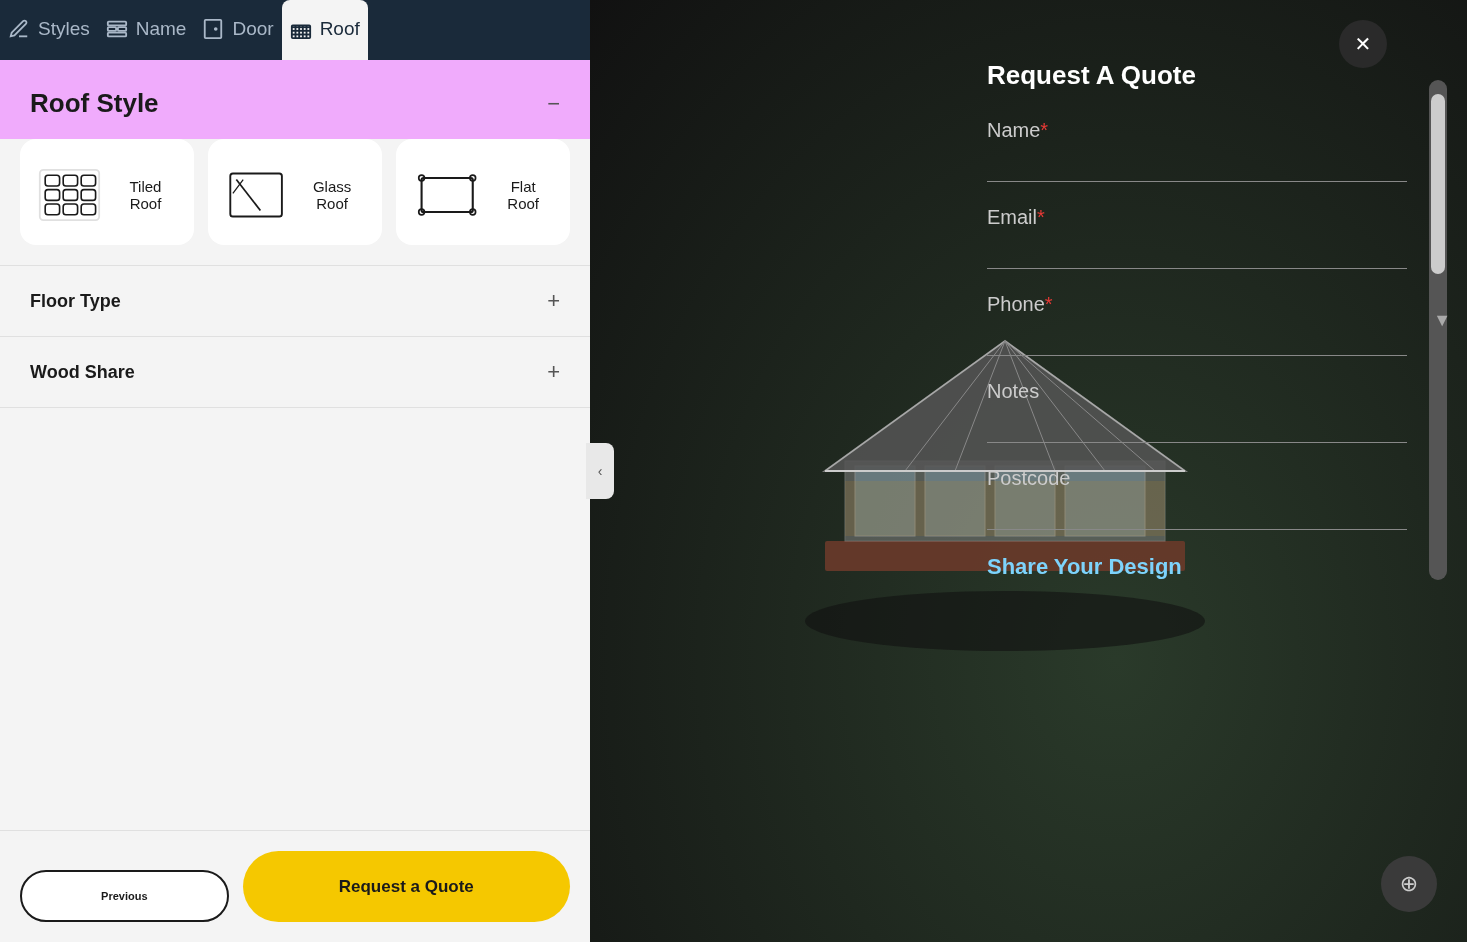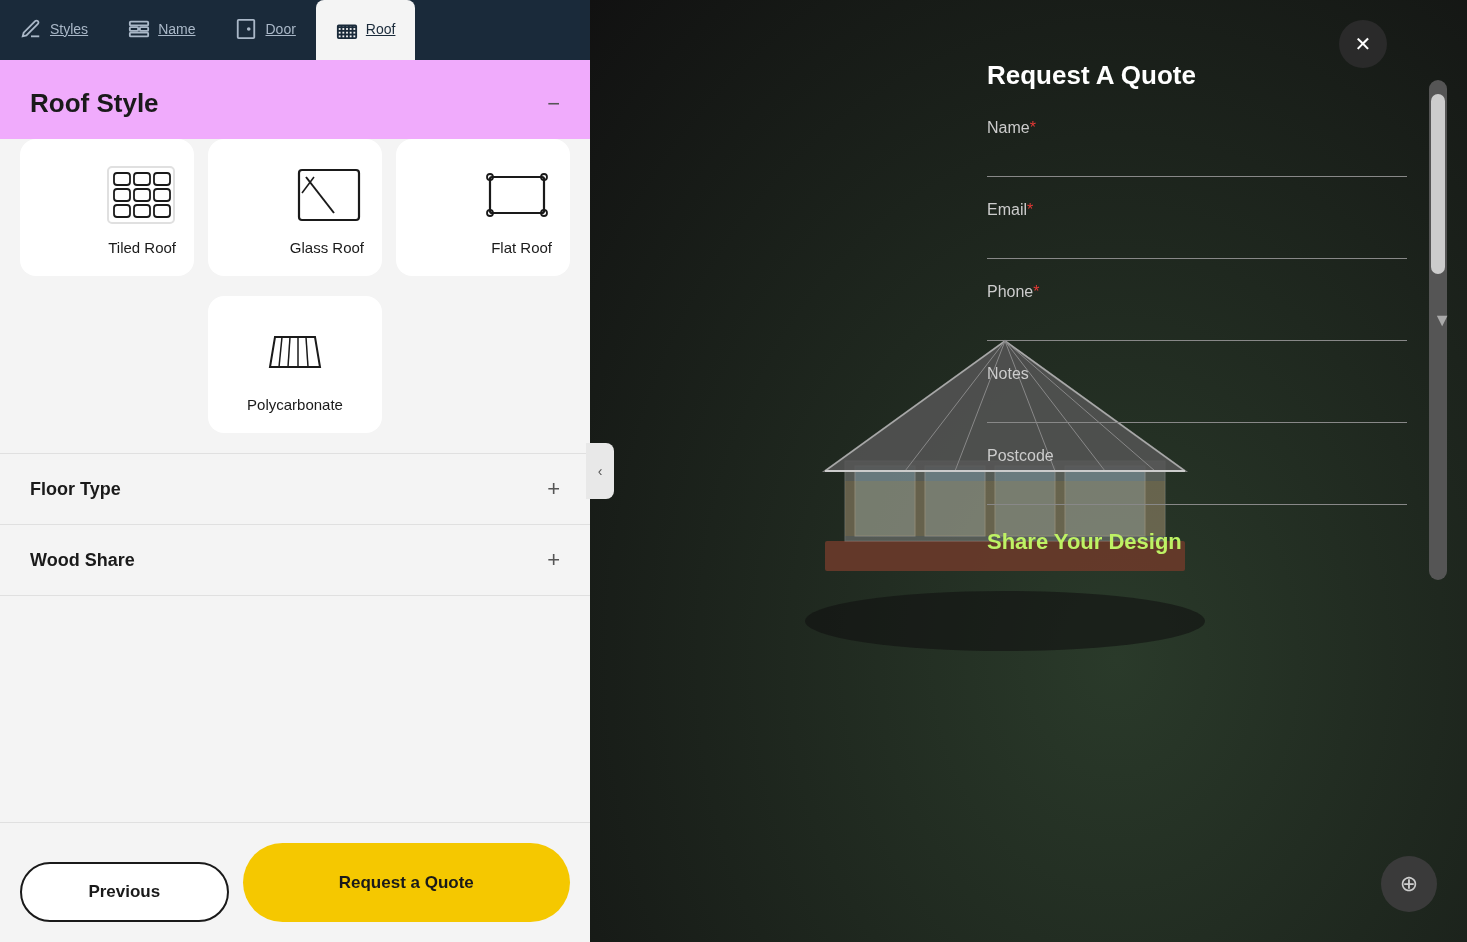--- a/index.html
+++ b/index.html
@@ -27,26 +27,25 @@
     .nav-tabs {
       display: flex;
       background: #1a2a3a;
       height: 60px;
       align-items: stretch;
     }
     .nav-tab {
       display: flex;
       align-items: center;
       gap: 8px;
-      padding: 0 20px;
+      padding: 0 8px;
       color: #aab8c8;
-      font-size: 14px;
+      font-size: 19px;
       cursor: pointer;
       border-bottom: 3px solid transparent;
-      text-decoration: underline;
     }
     .nav-tab.active {
       background: #f4f4f4;
       color: #1a2a3a;
       border-bottom: 3px solid #f4f4f4;
       border-radius: 8px 8px 0 0;
     }
     .nav-tab-icon {
       width: 22px;
       height: 22px;
@@ -85,22 +84,22 @@
       padding: 0 20px 20px 20px;
       display: grid;
       grid-template-columns: 1fr 1fr 1fr;
       gap: 14px;
     }
     .roof-card {
       background: #fff;
       border-radius: 16px;
       padding: 24px 16px 18px;
       display: flex;
-      flex-direction: column;
-      align-items: flex-end;
+      flex-direction: row;
+      align-items: center;
       gap: 14px;
       cursor: pointer;
       border: 2px solid transparent;
     }
     .roof-card-icon {
       width: 70px;
       height: 60px;
     }
     .roof-card-label {
       font-size: 15px;
@@ -163,21 +162,21 @@
       gap: 14px;
       background: #f4f4f4;
       border-top: 1px solid #e0e0e0;
     }
     .btn-previous {
       flex: 1;
       padding: 18px 0;
       border: 2px solid #1a1a1a;
       background: #fff;
       border-radius: 50px;
-      font-size: 17px;
+      font-size: 11px;
       font-weight: 600;
       color: #1a1a1a;
       cursor: pointer;
       margin-top: 19px;
     }
     .btn-quote {
       flex: 1.6;
       padding: 18px 0;
       background: #f5c800;
       border: none;
@@ -244,21 +243,21 @@
     .quote-title {
       font-size: 26px;
       font-weight: 700;
       color: #fff;
       margin-bottom: 28px;
     }
     .form-field {
       margin-bottom: 24px;
     }
     .form-label {
-      font-size: 16px;
+      font-size: 20px;
       color: #ccc;
       display: block;
       margin-bottom: 6px;
     }
     .required-star {
       color: #e53935;
     }
     .form-input {
       width: 100%;
       background: transparent;
@@ -267,21 +266,21 @@
       color: #fff;
       font-size: 15px;
       padding: 8px 0;
       outline: none;
     }
     .form-input::placeholder { color: #888; }
 
     .share-title {
       font-size: 22px;
       font-weight: 700;
-      color: #bef264;
+      color: #7dd3fc;
       margin-top: 20px;
     }
 
     
     .close-btn {
       position: absolute;
       top: 20px;
       right: 80px;
       width: 48px;
       height: 48px;
@@ -431,33 +430,20 @@
           <rect x="8" y="12" width="54" height="36" rx="2" fill="none" stroke="#1a1a1a" stroke-width="2.2"></rect>
           <circle cx="8" cy="12" r="3" fill="none" stroke="#1a1a1a" stroke-width="1.8"></circle>
           <circle cx="62" cy="12" r="3" fill="none" stroke="#1a1a1a" stroke-width="1.8"></circle>
           <circle cx="8" cy="48" r="3" fill="none" stroke="#1a1a1a" stroke-width="1.8"></circle>
           <circle cx="62" cy="48" r="3" fill="none" stroke="#1a1a1a" stroke-width="1.8"></circle>
         </svg>
         <span class="roof-card-label">Flat Roof</span>
       </div>
     </div>
 
-    <div class="roof-grid-single">
-      <div class="roof-card-single">
-        <svg class="roof-card-icon" viewBox="0 0 70 60" fill="none" stroke="#1a1a1a" stroke-width="2">
-
-          <path d="M10 45 L60 45 L55 15 L15 15 Z" fill="none" stroke="#1a1a1a" stroke-width="2"></path>
-          <line x1="22" y1="15" x2="19" y2="45" stroke="#1a1a1a" stroke-width="1.5"></line>
-          <line x1="30" y1="15" x2="28" y2="45" stroke="#1a1a1a" stroke-width="1.5"></line>
-          <line x1="38" y1="15" x2="38" y2="45" stroke="#1a1a1a" stroke-width="1.5"></line>
-          <line x1="46" y1="15" x2="48" y2="45" stroke="#1a1a1a" stroke-width="1.5"></line>
-        </svg>
-        <span class="roof-card-label">Polycarbonate</span>
-      </div>
-    </div>
 
     <div class="divider"></div>
 
     <div class="collapsible-section">
       <span class="collapsible-title">Floor Type</span>
       <span class="plus-icon">+</span>
     </div>
 
     <div class="divider"></div>
 

